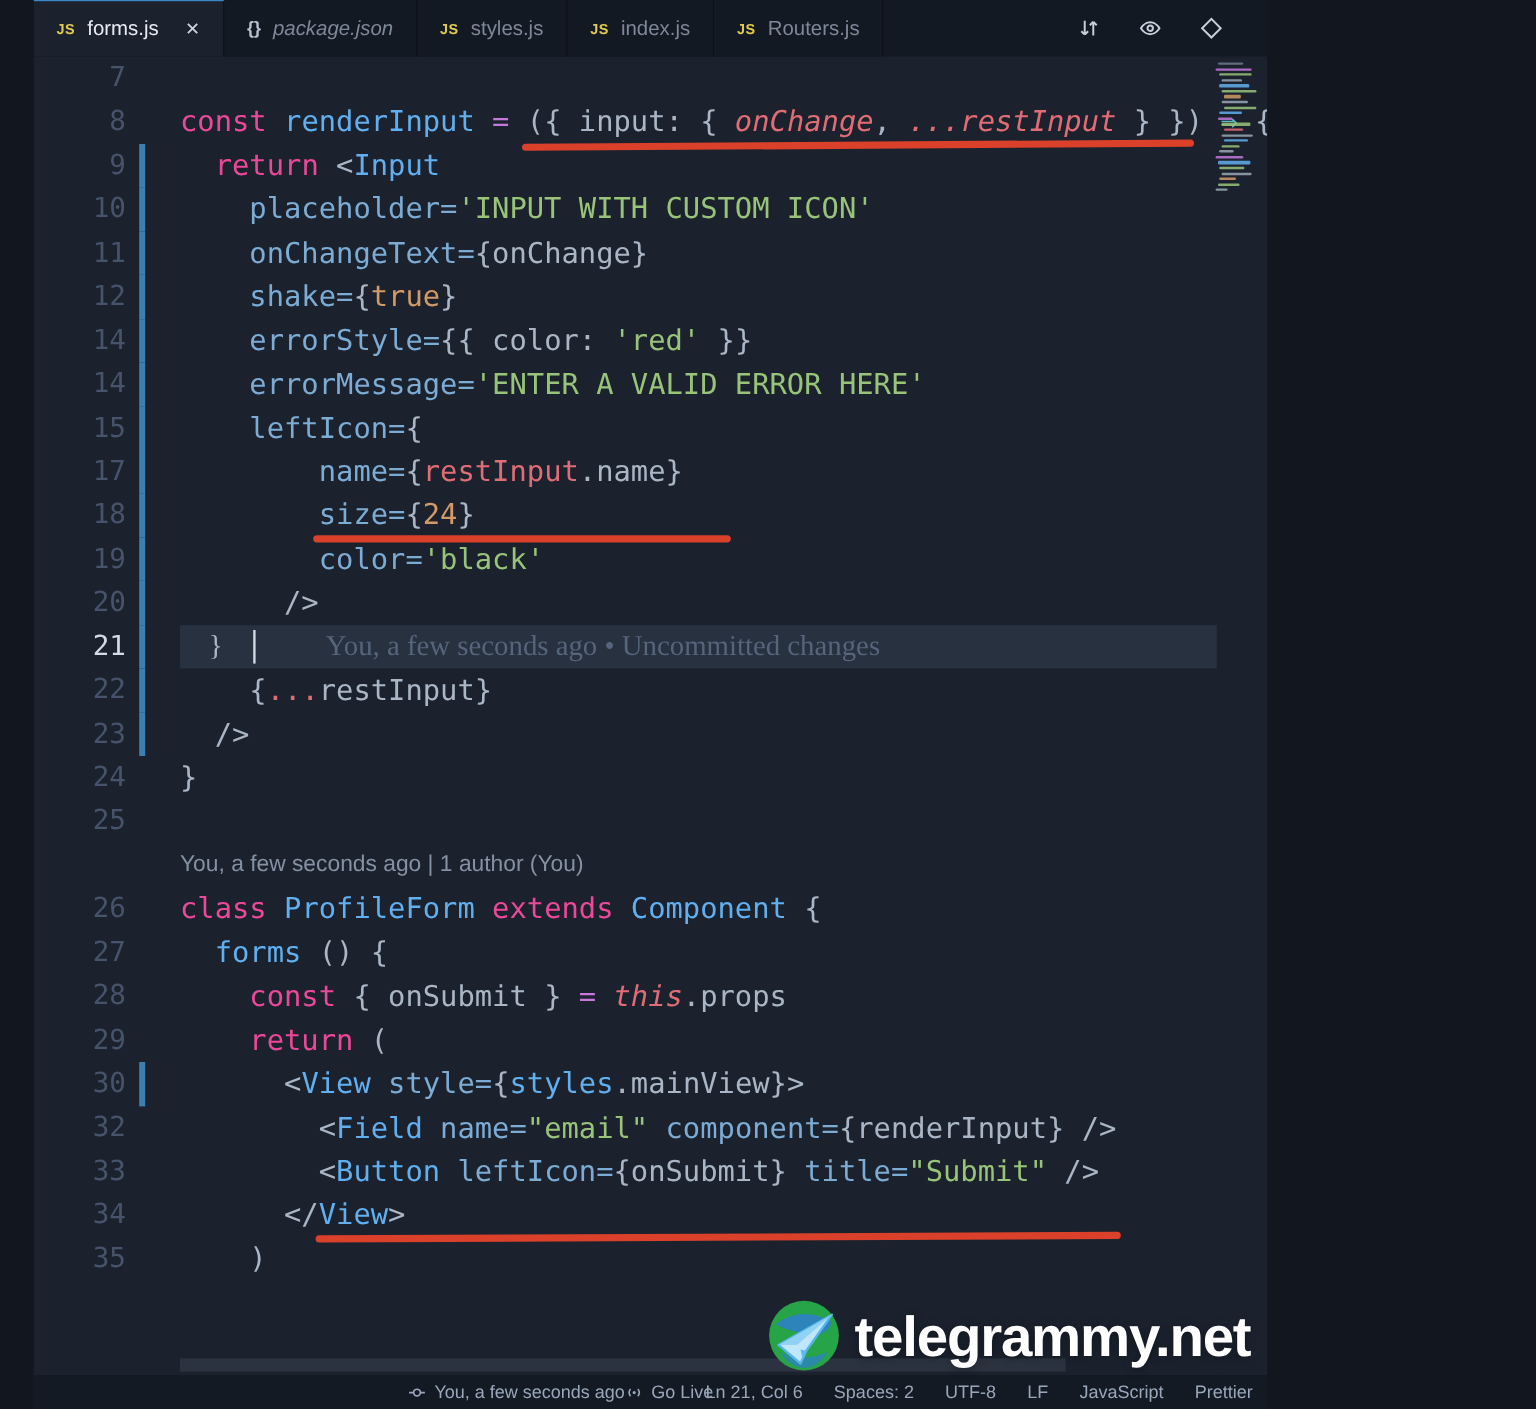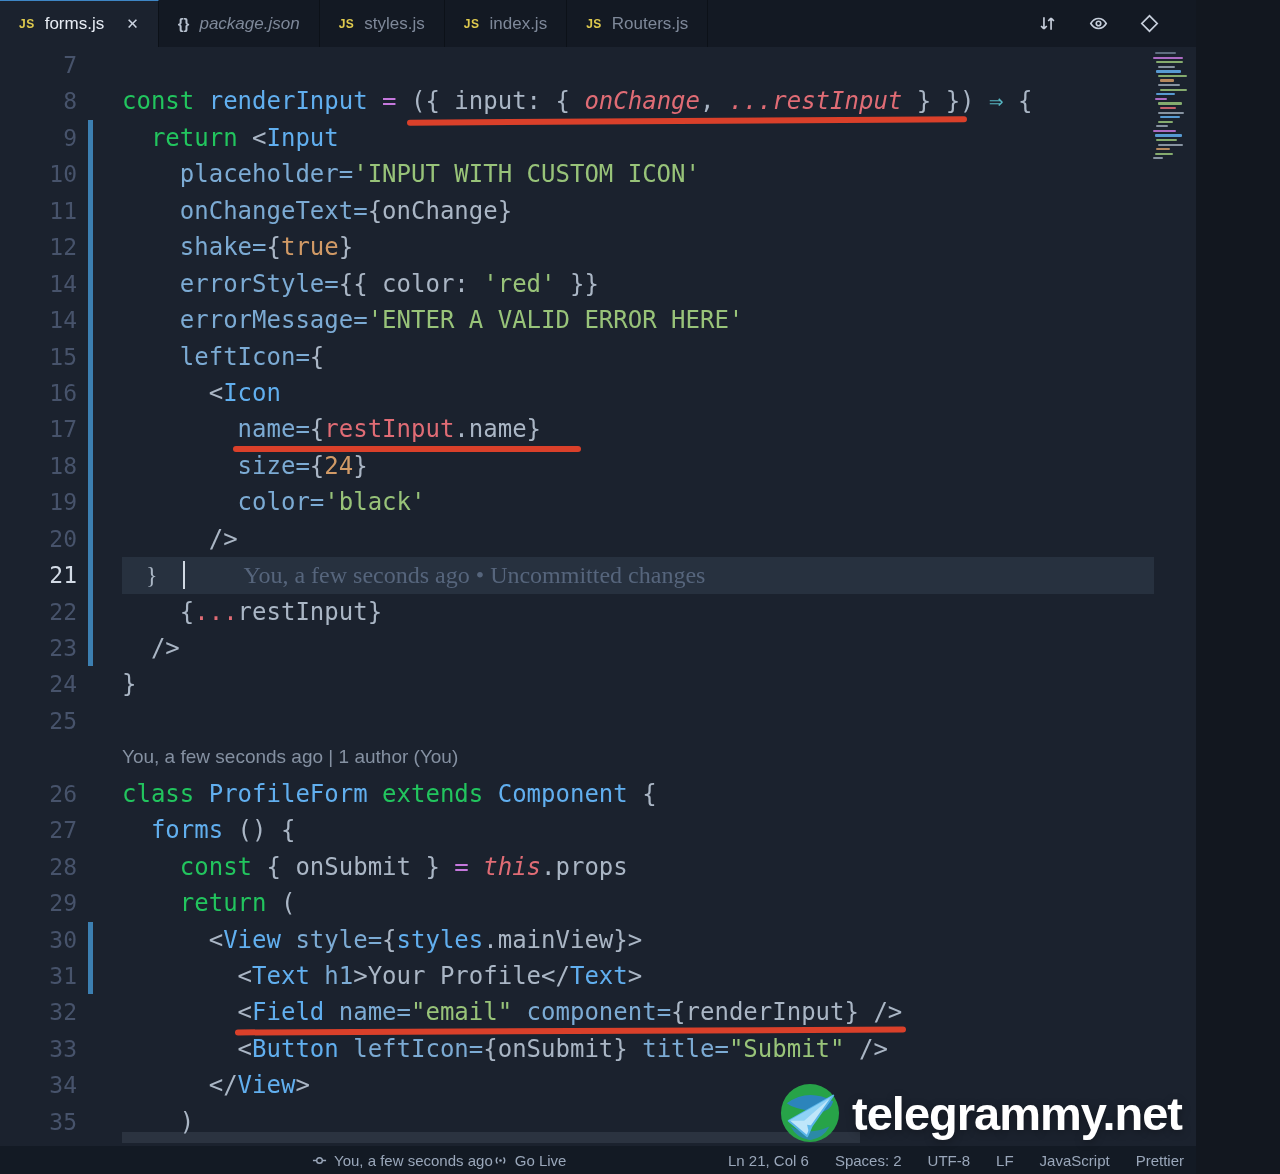--- a/index.html
+++ b/index.html
@@ -1,16 +1,16 @@
 <!DOCTYPE html>
 <html><head>
 <meta charset="utf-8">
 <style>
   html,body{margin:0;padding:0;background:#12171f;}
-  .app{position:relative;width:1196px;height:1174px;overflow:hidden;background:#1b222e;font-family:"Liberation Sans",sans-serif;}
+  .app{position:relative;width:1028px;height:1174px;overflow:hidden;background:#1b222e;font-family:"Liberation Sans",sans-serif;margin-left:28px;}
 
   
   .tabbar{position:absolute;top:0;left:0;right:0;height:47px;background:#131923;display:flex;align-items:stretch;z-index:8;}
   .tabs{display:flex;}
   .tab{display:flex;align-items:center;gap:10px;padding:0 19px;border-right:1px solid #0c1118;color:#7e8899;font-size:17px;background:#131923;position:relative;box-sizing:border-box;}
   .tab.active{background:#1b222e;color:#e7ecf4;border-top:1px solid #3e86c5;}
   .fi-js{color:#dfca4e;font-weight:bold;font-size:12px;letter-spacing:.5px;}
   .fi-braces{color:#b6c0ce;font-size:15px;font-weight:bold;}
   .tab.preview .label{font-style:italic;}
   .tab .close{margin-left:12px;font-size:15px;color:#ccd4e1;}
@@ -26,21 +26,21 @@
   .gut .bar{position:absolute;left:11px;top:0;bottom:0;width:5px;background:#3c7fb1;}
   .code{flex:1;white-space:pre;margin-right:42px;position:relative;color:#aab6c5;}
   .row.current .code{background:#27313f;font-family:Liberation Serif, serif;}
   .row.current .ln{color:#d3dbe6;}
   .cursor{position:absolute;left:calc(5ch + 1px);top:4px;width:2px;height:28px;background:#d0d8e2;}
   .blame{color:#56657c;padding-left:86px;}
   .lens-text{font-family:"Liberation Sans",sans-serif;font-size:19px;color:#8591a2;}
 
   
   .tk-d{color:#aab6c5;}
-  .tk-kw{color:#22c55e;}
+  .tk-kw{color:#ec4899;}
   .tk-op{color:#c678dd;}
   .tk-fn{color:#61afef;}
   .tk-attr{color:#7cabd4;}
   .tk-str{color:#98c379;}
   .tk-num{color:#d19a66;}
   .tk-param{color:#e06c75;font-style:italic;}
   .tk-red{color:#e06c75;}
   .tk-arrow{color:#56b6c2;}
 
   
@@ -171,27 +171,20 @@
           <span class="code"><span class="tk-d">    </span><span class="tk-attr">errorMessage=</span><span class="tk-str">'ENTER A VALID ERROR HERE'</span></span>
         </div>
         <div class="row">
           <span class="ln">15</span>
           <span class="gut">
             <span class="bar"></span>
           </span>
           <span class="code"><span class="tk-d">    </span><span class="tk-attr">leftIcon=</span><span class="tk-d">{</span></span>
         </div>
         <div class="row">
-          <span class="ln">16</span>
-          <span class="gut">
-            <span class="bar"></span>
-          </span>
-          <span class="code"><span class="tk-d">      &lt;</span><span class="tk-fn">Icon</span></span>
-        </div>
-        <div class="row">
           <span class="ln">17</span>
           <span class="gut">
             <span class="bar"></span>
           </span>
           <span class="code"><span class="tk-d">        </span><span class="tk-attr">name=</span><span class="tk-d">{</span><span class="tk-red">restInput</span><span class="tk-d">.name}</span></span>
         </div>
         <div class="row">
           <span class="ln">18</span>
           <span class="gut">
             <span class="bar"></span>
@@ -267,27 +260,20 @@
           <span class="ln">29</span>
           <span class="gut"></span>
           <span class="code"><span class="tk-d">    </span><span class="tk-kw">return </span><span class="tk-d">(</span></span>
         </div>
         <div class="row">
           <span class="ln">30</span>
           <span class="gut">
             <span class="bar"></span>
           </span>
           <span class="code"><span class="tk-d">      &lt;</span><span class="tk-fn">View </span><span class="tk-attr">style=</span><span class="tk-d">{</span><span class="tk-fn">styles</span><span class="tk-d">.mainView}&gt;</span></span>
-        </div>
-        <div class="row">
-          <span class="ln">31</span>
-          <span class="gut">
-            <span class="bar"></span>
-          </span>
-          <span class="code"><span class="tk-d">        &lt;</span><span class="tk-fn">Text </span><span class="tk-attr">h1</span><span class="tk-d">&gt;Your Profile&lt;/</span><span class="tk-fn">Text</span><span class="tk-d">&gt;</span></span>
         </div>
         <div class="row">
           <span class="ln">32</span>
           <span class="gut"></span>
           <span class="code"><span class="tk-d">        &lt;</span><span class="tk-fn">Field </span><span class="tk-attr">name=</span><span class="tk-str">"email"</span><span class="tk-d"> </span><span class="tk-attr">component=</span><span class="tk-d">{renderInput} /&gt;</span></span>
         </div>
         <div class="row">
           <span class="ln">33</span>
           <span class="gut"></span>
           <span class="code"><span class="tk-d">        &lt;</span><span class="tk-fn">Button </span><span class="tk-attr">leftIcon=</span><span class="tk-d">{onSubmit} </span><span class="tk-attr">title=</span><span class="tk-str">"Submit"</span><span class="tk-d"> /&gt;</span></span>

